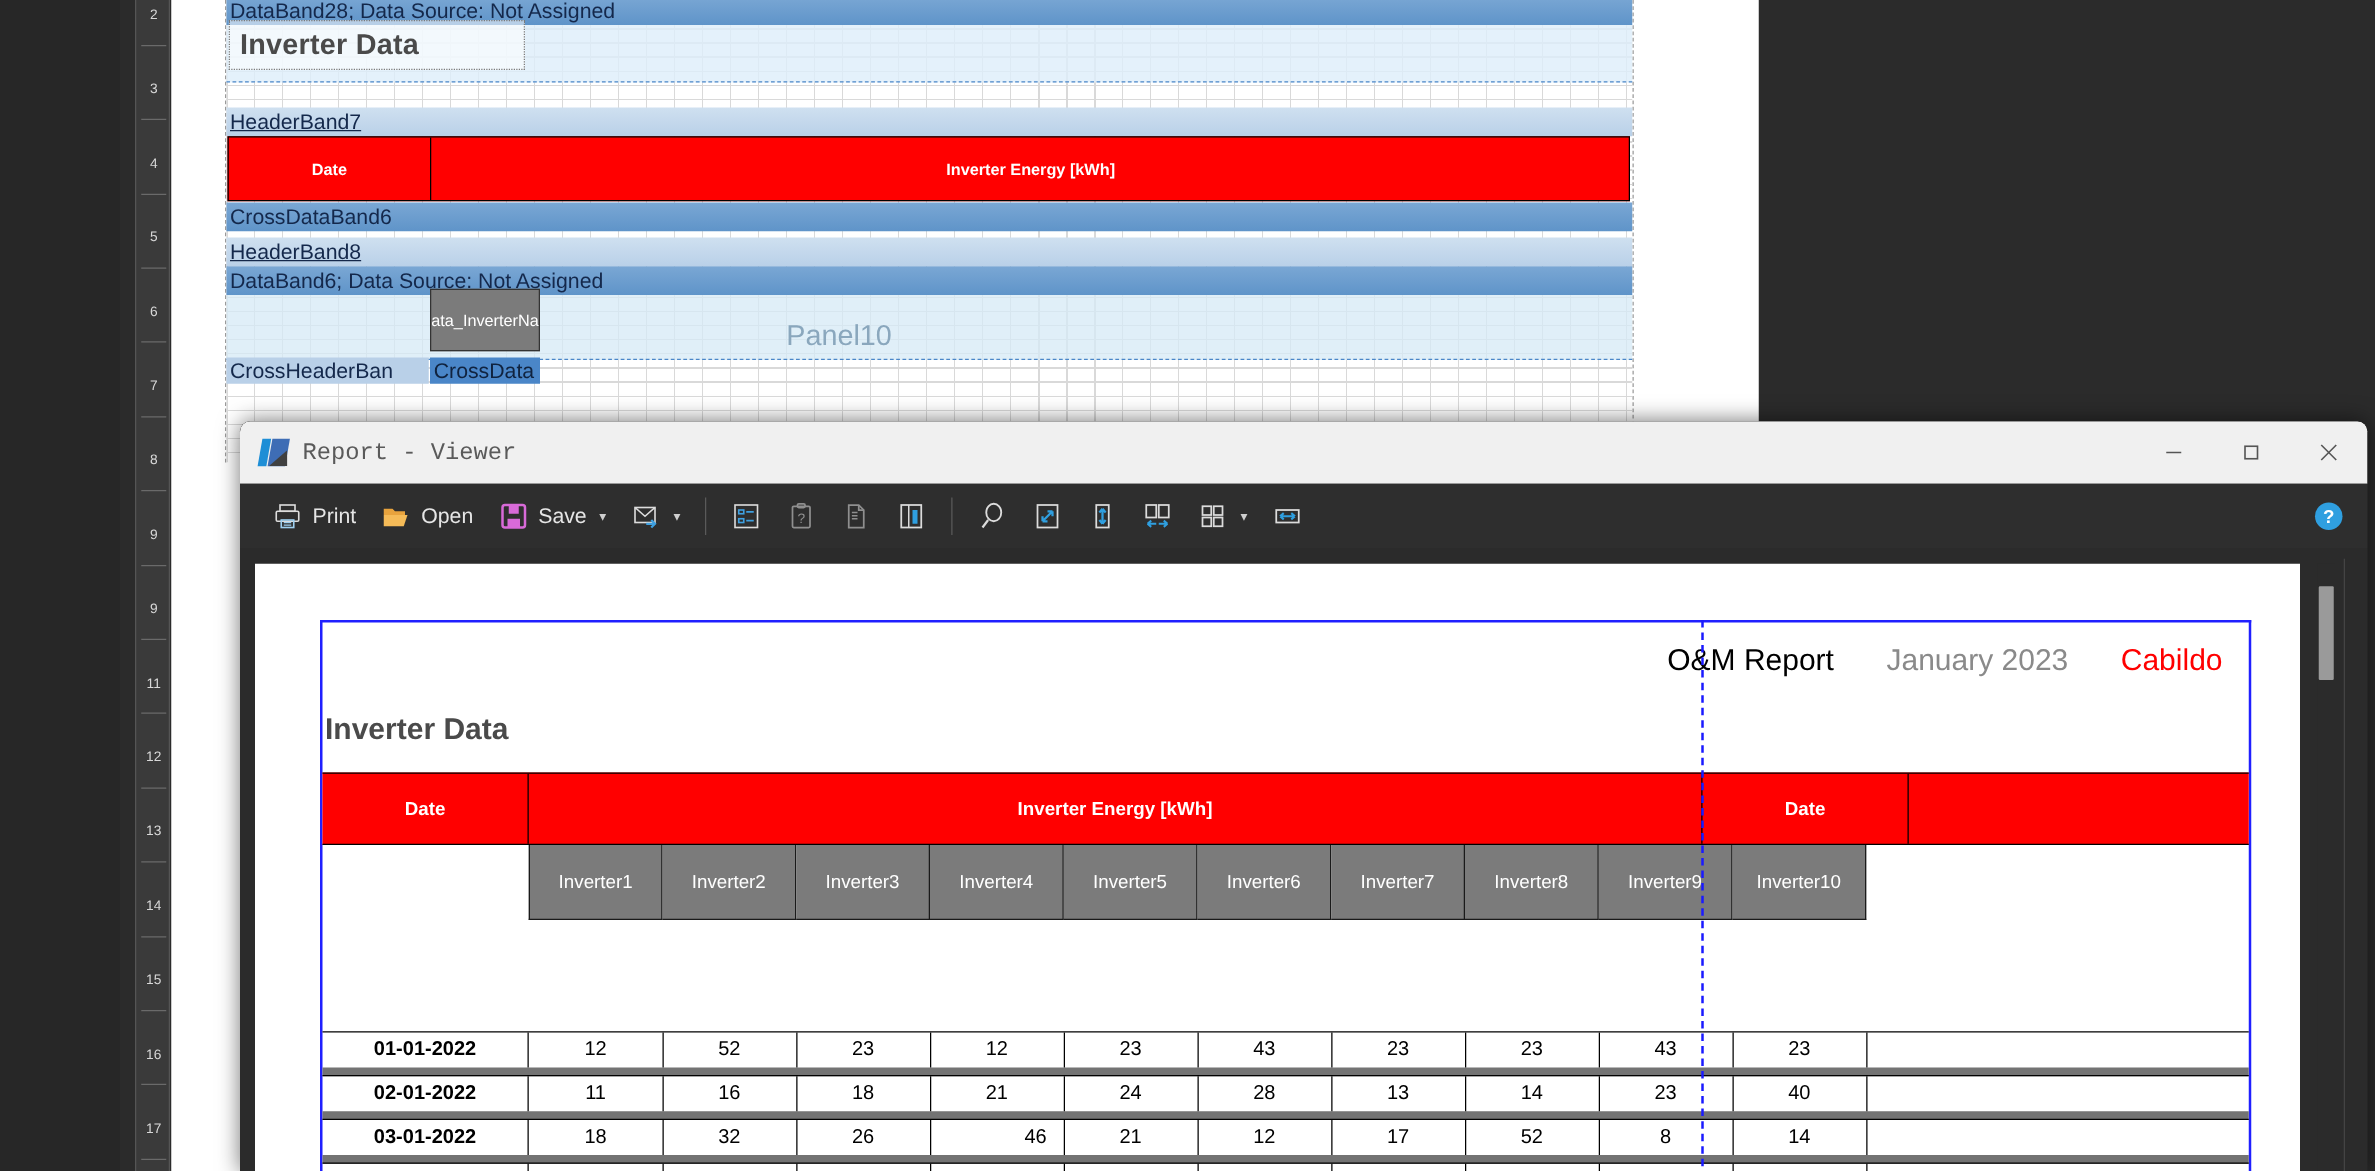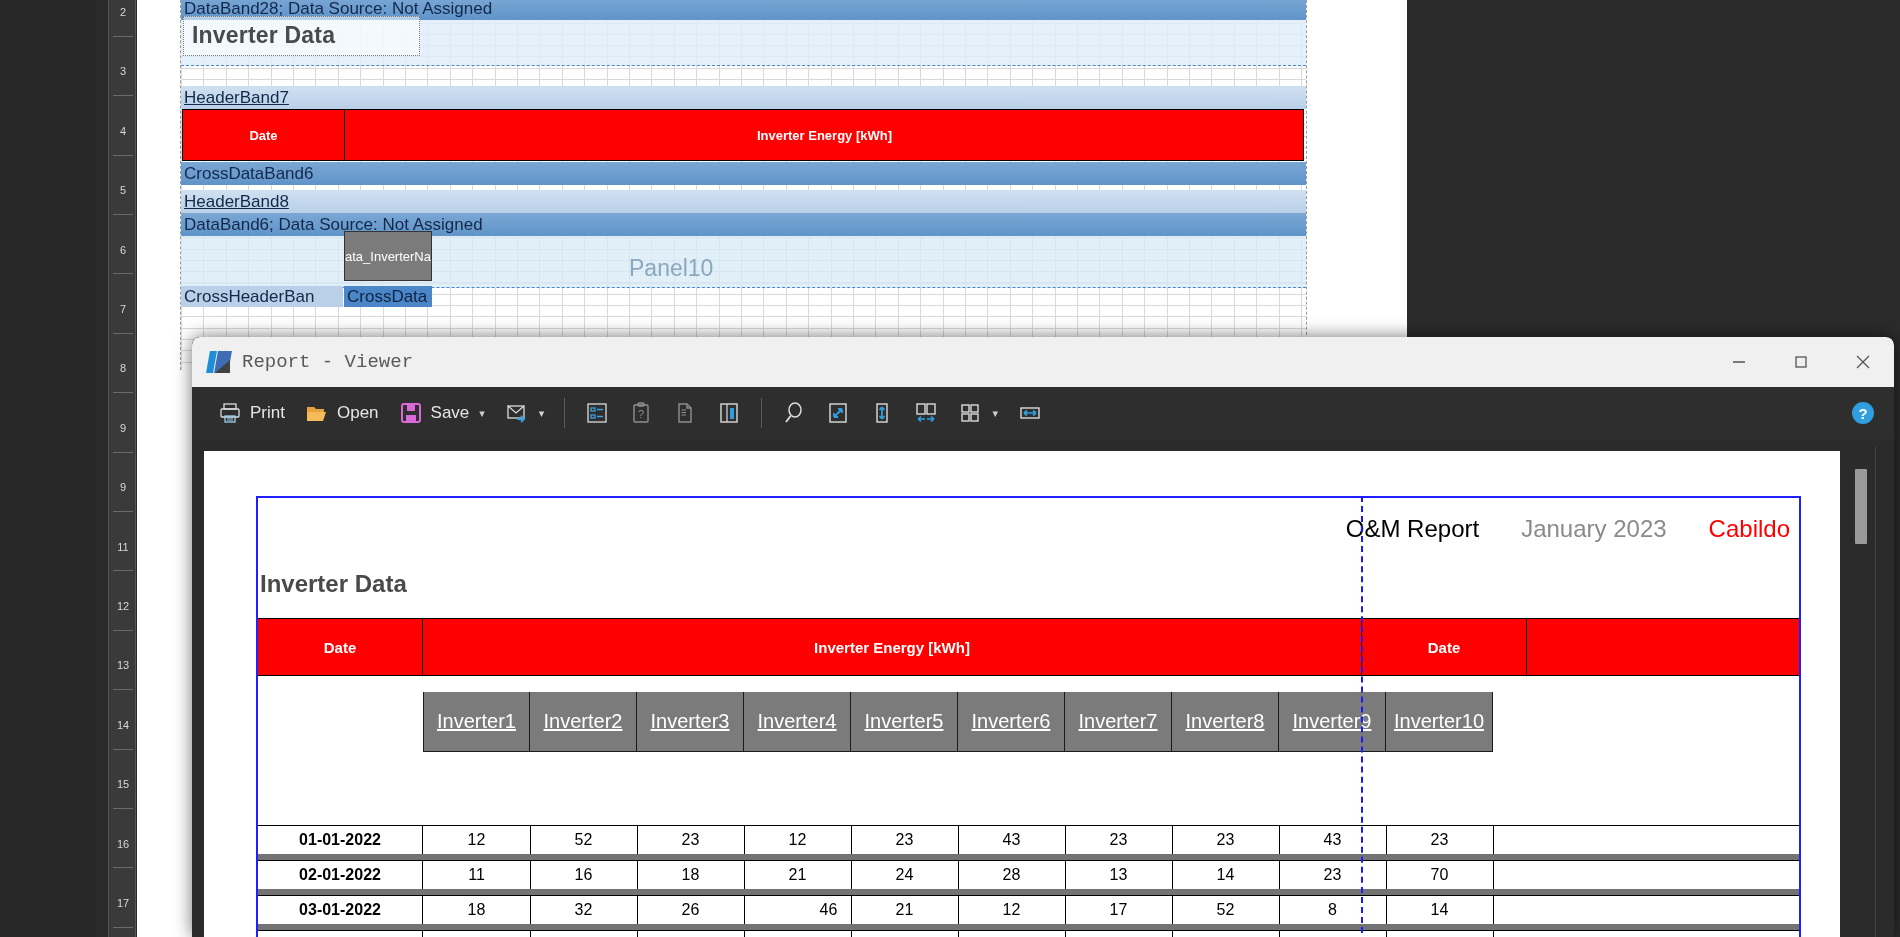--- a/index.html
+++ b/index.html
@@ -183,21 +183,21 @@
     border-right: 2px solid #2020ff;
     background: #fff;
   }
   .rep-hdr-row {
     position: relative; height: 62px;
     display: flex; align-items: center; justify-content: flex-end;
     padding-right: 5px;
   }
   .rep-title { font-size: 24px; color: #000; font-family: "Liberation Sans", sans-serif; }
   .rep-month { font-size: 24px; color: #8a8a8a; margin-left: 42px; font-family: "Liberation Sans", sans-serif; }
-  .rep-site  { font-size: 24px; color: #ff0000; margin-left: 42px; margin-right: 4px; font-family: "Liberation Sans", sans-serif; }
+  .rep-site  { font-size: 24px; color: #ff0000; margin-left: 42px; margin-right: 16px; font-family: "Liberation Sans", sans-serif; }
 
   .rep-section-title {
     position: absolute; left: 2px; top: 72px;
     font-size: 24px; font-weight: bold; color: #4a4a4a;
     font-family: "Liberation Sans", sans-serif;
   }
 
   .tbl {
     position: absolute; left: 0px; top: 120px; width: 1541px;
   }
@@ -208,27 +208,26 @@
   .red-cell {
     position: absolute; top: 0; height: 100%;
     display: flex; align-items: center; justify-content: center;
     color: #fff; font-size: 15px; font-weight: bold;
     font-family: "Liberation Sans", sans-serif;
   }
   .red-div { position: absolute; top: 0; bottom: 0; width: 1px; background: #000; }
 
   .gray-row { position: relative; height: 60px; }
   .gray-cell {
-    position: absolute; top: 16px; height: 60px;
+    position: absolute; top: 0; height: 60px;
     background: #7b7b7b; border-right: 1px solid #1a1a1a;
     border-bottom: 1px solid #1a1a1a;
-    color: #fff; font-size: 20px;
+    color: #fff; font-size: 15px;
     display: flex; align-items: center; justify-content: center;
     font-family: "Liberation Sans", sans-serif;
-    text-decoration: underline;
   }
   .gray-cell.first { border-left: 1px solid #1a1a1a; }
 
   .spacer-row { height: 90px; }
 
   .data-row {
     position: relative; height: 36px;
     border-top: 1px solid #000; border-bottom: 7px solid #737373;
     margin-top: -1px;
   }
@@ -563,21 +562,21 @@
                   <div class="data-cell" style="left: 593px; width: 107px;">24</div>
                   <div class="data-div" style="left: 700px;"></div>
                   <div class="data-cell" style="left: 700px; width: 107px;">28</div>
                   <div class="data-div" style="left: 807px;"></div>
                   <div class="data-cell" style="left: 807px; width: 107px;">13</div>
                   <div class="data-div" style="left: 914px;"></div>
                   <div class="data-cell" style="left: 914px; width: 107px;">14</div>
                   <div class="data-div" style="left: 1021px;"></div>
                   <div class="data-cell" style="left: 1021px; width: 107px;">23</div>
                   <div class="data-div" style="left: 1128px;"></div>
-                  <div class="data-cell" style="left: 1128px; width: 107px;">70</div>
+                  <div class="data-cell" style="left: 1128px; width: 107px;">40</div>
                   <div class="data-div" style="left: 1235px;"></div>
                 </div>
                 <div class="data-row">
                   <div class="data-cell date" style="left: 0px; width: 164px;">03-01-2022</div>
                   <div class="data-div" style="left: 164px;"></div>
                   <div class="data-cell" style="left: 165px; width: 107px;">18</div>
                   <div class="data-div" style="left: 272px;"></div>
                   <div class="data-cell" style="left: 272px; width: 107px;">32</div>
                   <div class="data-div" style="left: 379px;"></div>
                   <div class="data-cell" style="left: 379px; width: 107px;">26</div>

